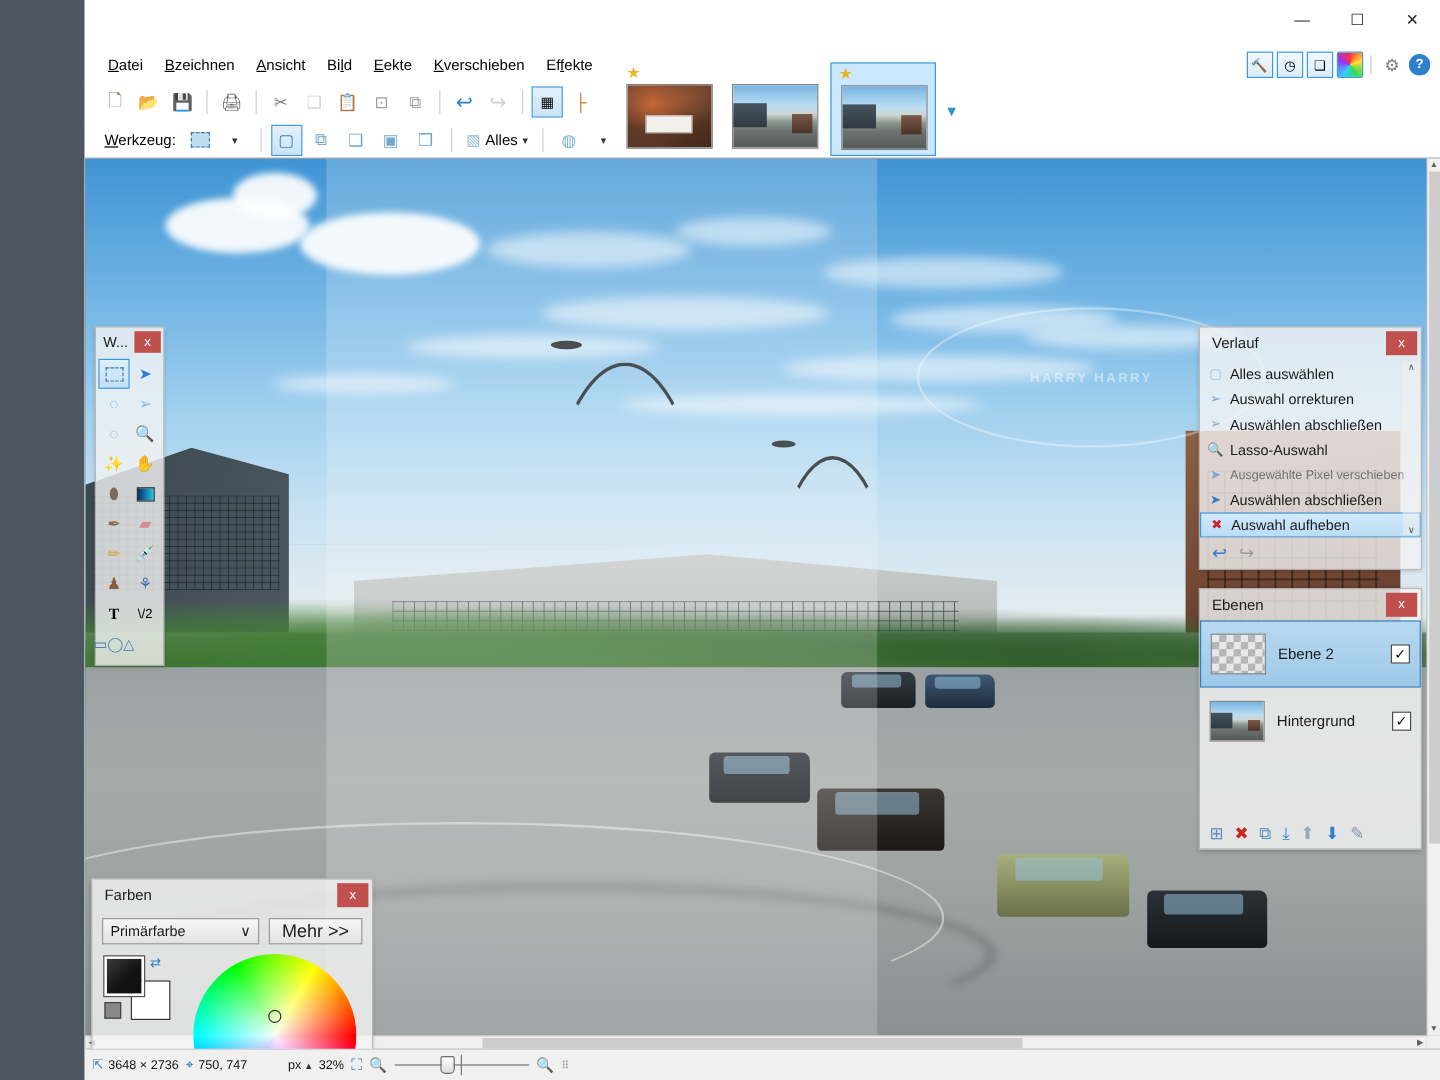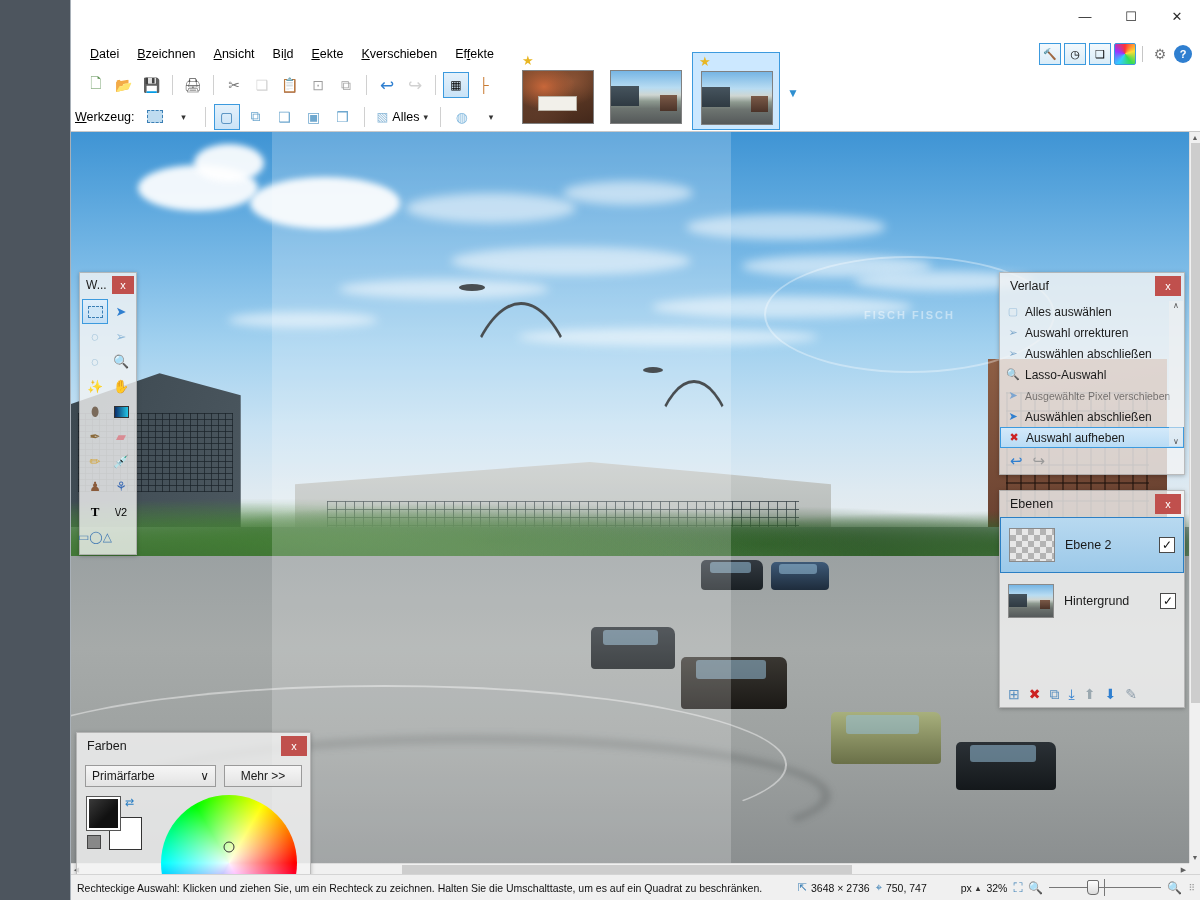--- a/index.html
+++ b/index.html
@@ -159,21 +159,21 @@
   
   .toolbar1 {
     height: 34px; min-height:34px;
     display: flex; align-items: center;
     padding-left: 12px; gap: 2px;
     background: #fff;
   }
   .toolbar2 {
     height: 30px; min-height:30px;
     display: flex; align-items: center;
-    padding-left: 4px; gap: 3px;
+    padding-left: 16px; gap: 3px;
     background: #fff;
     border-bottom: 1px solid #c9c9c9;
   }
   .tb-btn {
     width: 26px; height: 26px;
     display: flex; align-items: center; justify-content: center;
     font-size: 14px;
   }
   .tb-btn.active { background: linear-gradient(180deg,#e4f1fb,#c9e3f7); border:1px solid #3c9ade; }
   .tb-btn.dim { opacity: 0.38; }
@@ -444,21 +444,21 @@
     background: linear-gradient(180deg,#f6f6f6,#e3e3e3);
     border: 1px solid #9a9a9a;
     display:flex;align-items:center;justify-content:space-between;
     padding: 0 6px; font-size: 12px; color:#1a1a1a;
   }
   .btn-more {
     width: 78px; height: 22px;
     background: linear-gradient(180deg,#f6f6f6,#e3e3e3);
     border: 1px solid #9a9a9a;
     display:flex;align-items:center;justify-content:center;
-    font-size: 12px; color:#1a1a1a;
+    font-size: 15px; color:#1a1a1a;
   }
   .colors-main { display:flex; gap: 10px; margin-top: 8px; }
   .swatch-col { width: 66px; position:relative; height: 150px; }
   .sw-primary {
     position:absolute; left:2px; top:2px; width:33px;height:33px;
     background: linear-gradient(135deg,#3a3a3a 0%, #111 60%);
     border: 2px solid #fff; outline: 1px solid #555;
     z-index: 2;
   }
   .sw-secondary {
@@ -653,21 +653,21 @@
       <div class="lamp" style="left:568px;top:248px;width:110px;height:320px;"></div>
       <div class="lamp-head" style="left:572px;top:235px;width:20px;height:6px;"></div>
 
       <div class="car" style="left:520px;top:495px;width:84px;height:42px;background:linear-gradient(180deg,#2a3035,#13181b);"></div>
       <div class="car" style="left:610px;top:525px;width:106px;height:52px;background:linear-gradient(180deg,#3a3732,#1b1916);"></div>
       <div class="car" style="left:760px;top:580px;width:110px;height:52px;background:linear-gradient(180deg,#a8b07d,#6a7048);"></div>
       <div class="car" style="left:885px;top:610px;width:100px;height:48px;background:linear-gradient(180deg,#2b3136,#14181b);"></div>
       <div class="car" style="left:630px;top:428px;width:62px;height:30px;background:linear-gradient(180deg,#333a41,#1a2024);"></div>
       <div class="car" style="left:700px;top:430px;width:58px;height:28px;background:linear-gradient(180deg,#3e5a78,#1e2c3c);"></div>
 
-      <div class="watermark">FISCH FISCH</div>
+      <div class="watermark">HARRY HARRY</div>
       <div class="sel-overlay"></div>
     </div>
 
     <div class="vscroll">
       <div class="sb-arrow">▲</div>
       <div class="vthumb" style="height:560px;margin-top:0;"></div>
       <div style="flex:1"></div>
       <div class="sb-arrow">▼</div>
     </div>
     <div class="hscroll">
@@ -814,21 +814,20 @@
           </div>
         </div>
 
       </div>
 
     </div>
 
   </div>
 
   <div class="statusbar">
-    <div class="status-text">Rechteckige Auswahl: Klicken und ziehen Sie, um ein Rechteck zu zeichnen. Halten Sie die Umschalttaste, um es auf ein Quadrat zu beschränken.</div>
     <div class="status-grp">
       <span class="status-icon">⇱</span>
       <span>3648 × 2736</span>
     </div>
     <div class="status-grp">
       <span class="status-icon">⌖</span>
       <span>750, 747</span>
     </div>
     <div style="width:22px"></div>
     <div class="status-grp">

